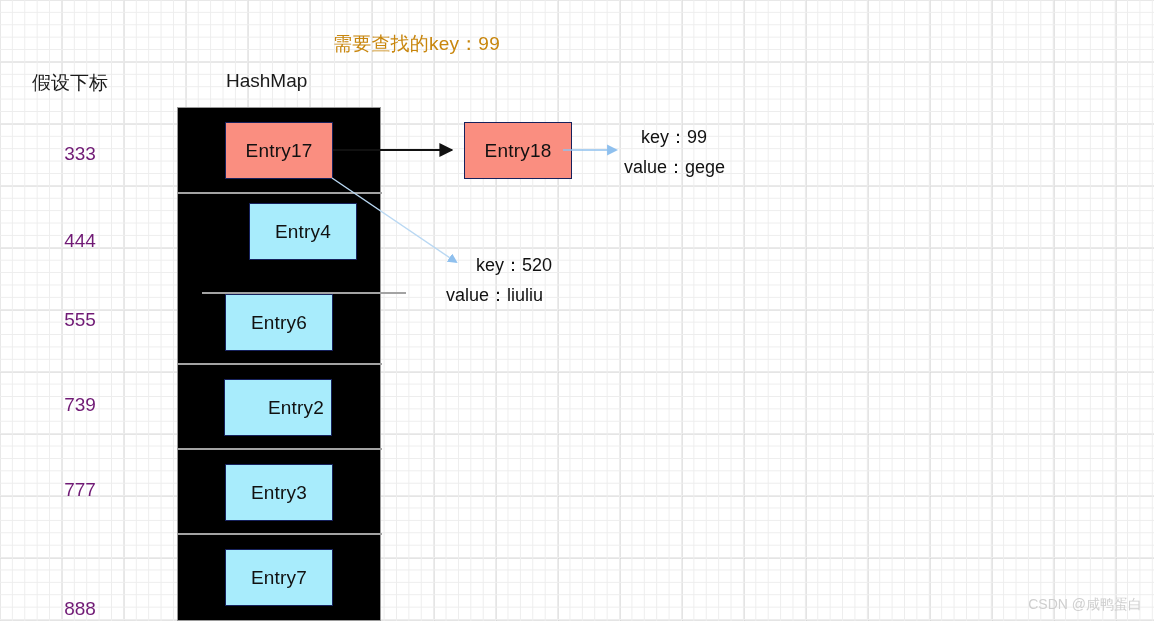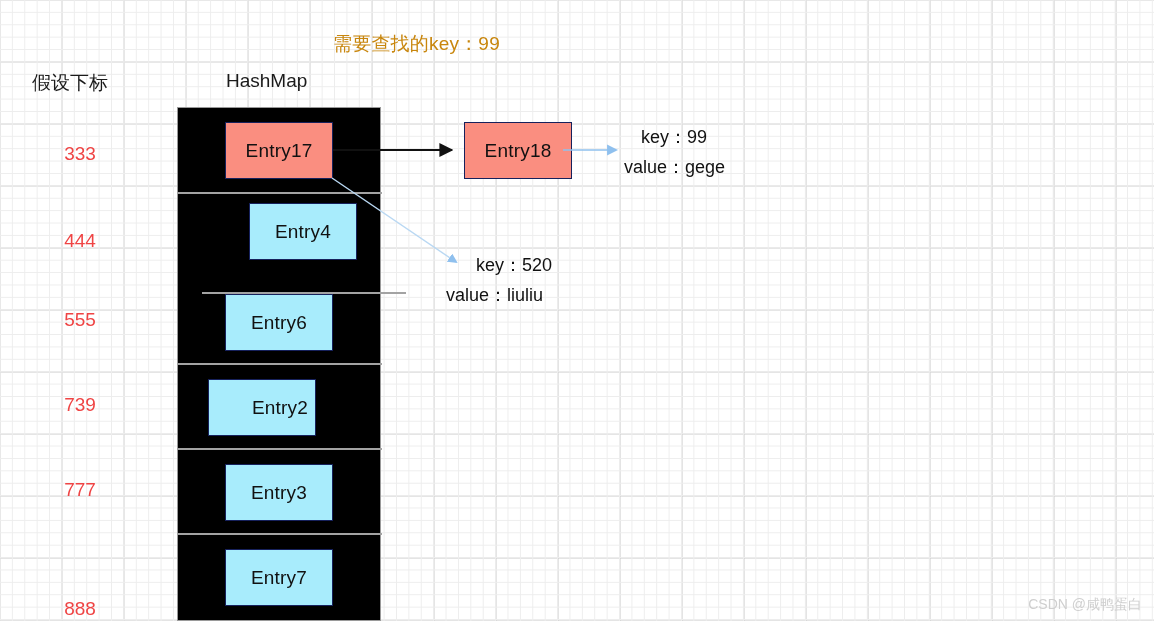--- a/index.html
+++ b/index.html
@@ -38,21 +38,21 @@
     letter-spacing:0.2px;
   }
   .hdr-label{
     position:absolute;
     color:#1a1a1a;
     font-size:19px;
     white-space:nowrap;
   }
   .index-label{
     position:absolute;
-    color:#ef4444;
+    color:#701a75;
     font-size:19px;
     white-space:nowrap;
     text-align:center;
   }
   
   .map-container{
     position:absolute;
     left:177px;top:107px;
     width:204px;height:514px;
     background:#000000;
@@ -122,21 +122,21 @@
     <div class="bucket-row" style="top:0px;height:86px;">
       <div class="entry-box entry-red" style="left:47px;top:14px;">Entry17</div>
     </div>
     <div class="bucket-row" style="top:78px;height:108px;margin-left:24px;">
       <div class="entry-box entry-cyan" style="left:47px;top:17px;">Entry4</div>
     </div>
     <div class="bucket-row" style="top:172px;height:85px;">
       <div class="entry-box entry-cyan" style="left:47px;top:14px;">Entry6</div>
     </div>
     <div class="bucket-row" style="top:257px;height:85px;">
-      <div class="entry-box entry-cyan" style="left:30px;top:14px;padding-left:36px;">Entry2</div>
+      <div class="entry-box entry-cyan" style="left:46px;top:14px;padding-left:36px;">Entry2</div>
     </div>
     <div class="bucket-row" style="top:342px;height:85px;">
       <div class="entry-box entry-cyan" style="left:47px;top:14px;">Entry3</div>
     </div>
     <div class="bucket-row" style="top:427px;height:95px;">
       <div class="entry-box entry-cyan" style="left:47px;top:14px;">Entry7</div>
     </div>
     <div class="bucket-row" style="top:512px;height:40px;"></div>
   </div>
 

